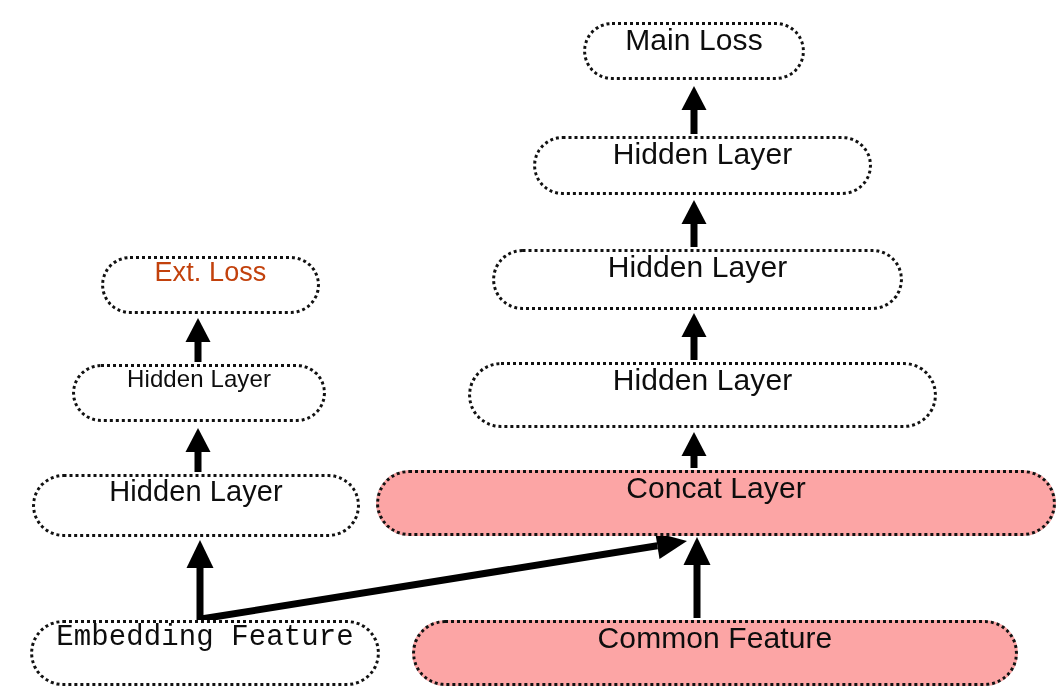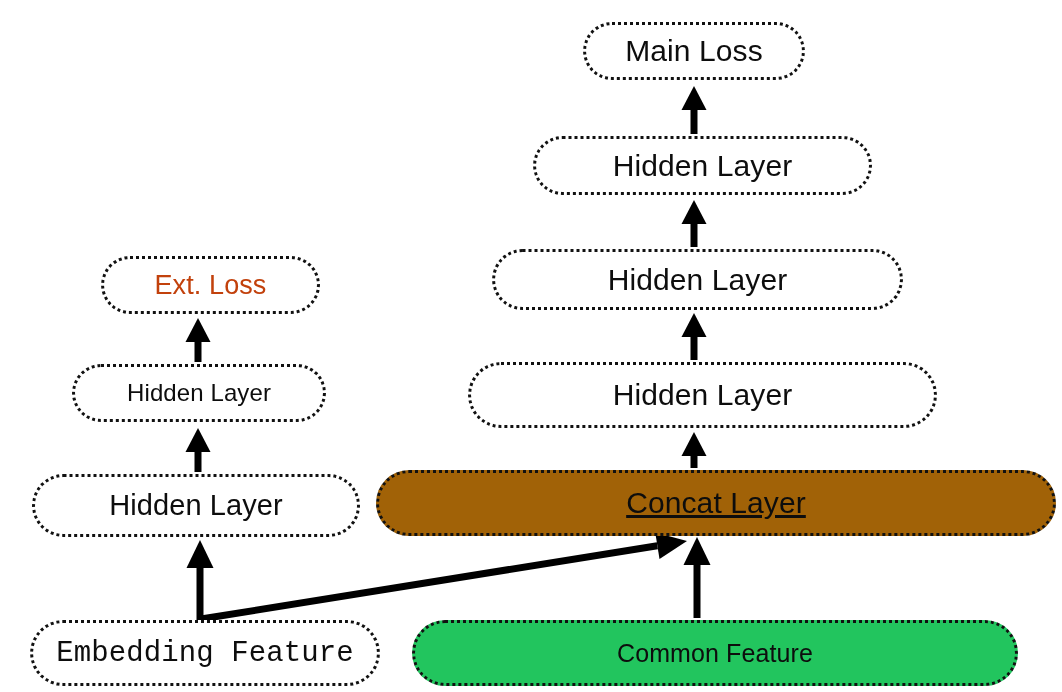--- a/index.html
+++ b/index.html
@@ -14,21 +14,20 @@
     position: relative;
     width: 1062px;
     height: 692px;
     background: #ffffff;
     overflow: hidden;
   }
   .node {
     position: absolute;
     box-sizing: border-box;
     display: flex;
-    align-items: center;
     justify-content: center;
     background: #ffffff;
     border: 3px dotted #111111;
     color: #0d0d0d;
     letter-spacing: 0.1px;
     white-space: nowrap;
     text-align: center;
     line-height: 1;
   }
   #arrows {
@@ -89,24 +88,24 @@
   </div>
   <div class="node" style="left: 533px; top: 136px; width: 339px; height: 59px; font-size: 30px; border-radius: 30px; border-color: rgb(17, 17, 17); background: rgb(255, 255, 255); color: rgb(13, 13, 13);">
     <span>Hidden Layer</span>
   </div>
   <div class="node" style="left: 492px; top: 249px; width: 411px; height: 61px; font-size: 30px; border-radius: 31px; border-color: rgb(17, 17, 17); background: rgb(255, 255, 255); color: rgb(13, 13, 13);">
     <span>Hidden Layer</span>
   </div>
   <div class="node" style="left: 468px; top: 362px; width: 469px; height: 66px; font-size: 30px; border-radius: 33px; border-color: rgb(17, 17, 17); background: rgb(255, 255, 255); color: rgb(13, 13, 13);">
     <span>Hidden Layer</span>
   </div>
-  <div class="node" style="left: 376px; top: 470px; width: 680px; height: 66px; font-size: 30px; border-radius: 33px; border-color: rgb(17, 17, 17); background: #a16207; color: rgb(13, 13, 13); text-decoration: underline;">
+  <div class="node" style="left: 376px; top: 470px; width: 680px; height: 66px; font-size: 30px; border-radius: 33px; border-color: rgb(17, 17, 17); background: #fca5a5; color: rgb(13, 13, 13);">
     <span>Concat Layer</span>
   </div>
-  <div class="node" style="left: 412px; top: 620px; width: 606px; height: 66px; font-size: 25px; border-radius: 33px; border-color: rgb(17, 17, 17); background: #22c55e; color: rgb(13, 13, 13);">
+  <div class="node" style="left: 412px; top: 620px; width: 606px; height: 66px; font-size: 30px; border-radius: 33px; border-color: rgb(17, 17, 17); background: #fca5a5; color: rgb(13, 13, 13);">
     <span>Common Feature</span>
   </div>
   <div class="node" style="left: 101px; top: 256px; width: 219px; height: 58px; font-size: 27px; border-radius: 29px; border-color: rgb(17, 17, 17); background: rgb(255, 255, 255); color: #c2410c;">
     <span>Ext. Loss</span>
   </div>
   <div class="node" style="left: 72px; top: 364px; width: 254px; height: 58px; font-size: 24px; border-radius: 29px; border-color: rgb(17, 17, 17); background: rgb(255, 255, 255); color: rgb(13, 13, 13);">
     <span>Hidden Layer</span>
   </div>
   <div class="node" style="left: 32px; top: 474px; width: 328px; height: 63px; font-size: 29px; border-radius: 32px; border-color: rgb(17, 17, 17); background: rgb(255, 255, 255); color: rgb(13, 13, 13);">
     <span>Hidden Layer</span>

